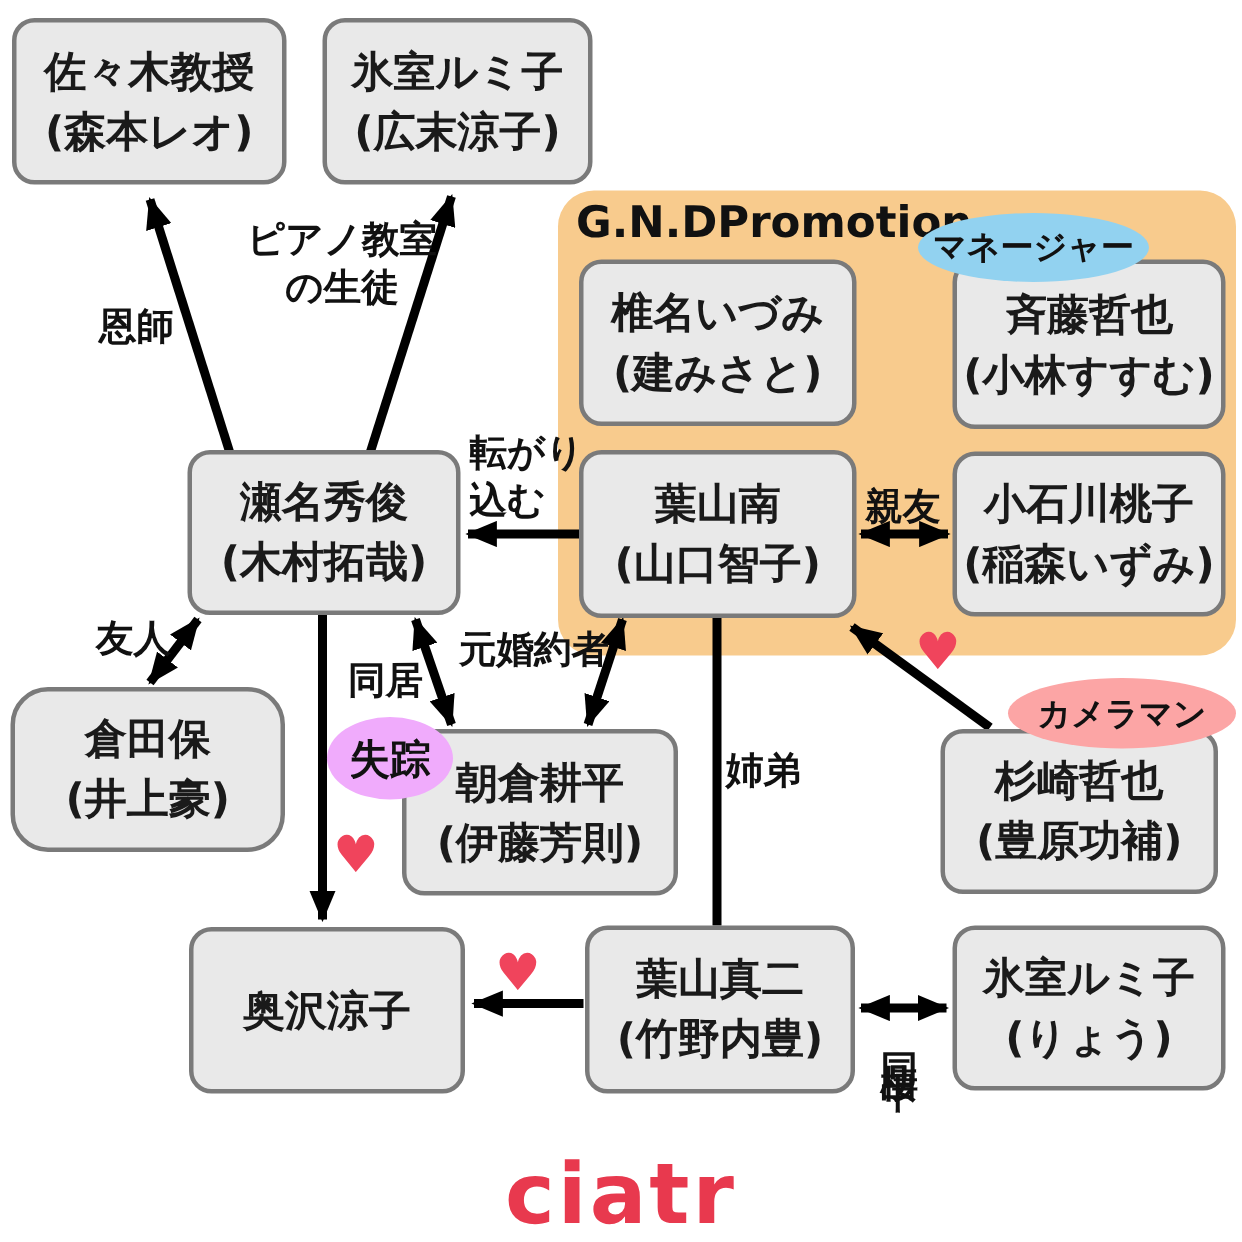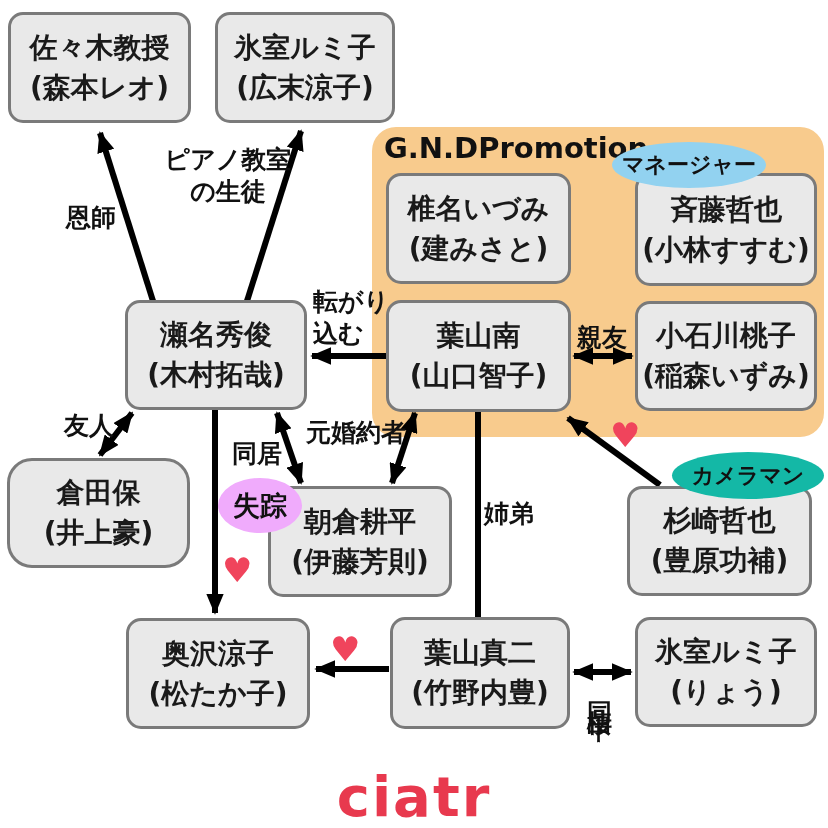--- a/index.html
+++ b/index.html
@@ -38,21 +38,21 @@
   .n-sugisaki{left:627px;top:486px;width:185px;height:110px;}
   .n-okuzawa{left:126px;top:618px;width:184px;height:111px;}
   .n-shinji{left:390px;top:617px;width:180px;height:112px;}
   .n-himuro{left:635px;top:617px;width:182px;height:110px;}
   
   .badge{
     position:absolute;border-radius:50%;display:flex;align-items:center;justify-content:center;
     font-weight:600;color:#111;text-align:center;
   }
   .b-manager{left:612px;top:142px;width:154px;height:46px;background:#92D2F0;font-size:22px;}
-  .b-cameraman{left:672px;top:452px;width:152px;height:47px;background:#14b8a6;font-size:22px;}
+  .b-cameraman{left:672px;top:452px;width:152px;height:47px;background:#fca5a5;font-size:22px;}
   .b-missing{left:218px;top:478px;width:84px;height:55px;background:#f0abfc;font-size:27px;}
   
   .edge-label{
     position:absolute;font-size:25px;font-weight:600;color:#111;white-space:pre-line;line-height:1.28;
   }
   .l-onshi{left:66px;top:202px;}
   .l-piano{left:158px;top:144px;width:140px;text-align:center;}
   .l-korogari{left:313px;top:286px;}
   .l-shinyu{left:577px;top:322px;}
   .l-yujin{left:64px;top:410px;}
@@ -135,21 +135,20 @@
   <div class="node n-asakura">
     <span class="nm">朝倉耕平</span>
     <span class="ac">(伊藤芳則)</span>
   </div>
   <div class="node n-sugisaki">
     <span class="nm">杉崎哲也</span>
     <span class="ac">(豊原功補)</span>
   </div>
   <div class="node n-okuzawa">
     <span class="nm">奥沢涼子</span>
-    <span class="ac">(松たか子)</span>
   </div>
   <div class="node n-shinji">
     <span class="nm">葉山真二</span>
     <span class="ac">(竹野内豊)</span>
   </div>
   <div class="node n-himuro">
     <span class="nm">氷室ルミ子</span>
     <span class="ac">(りょう)</span>
   </div>
 

